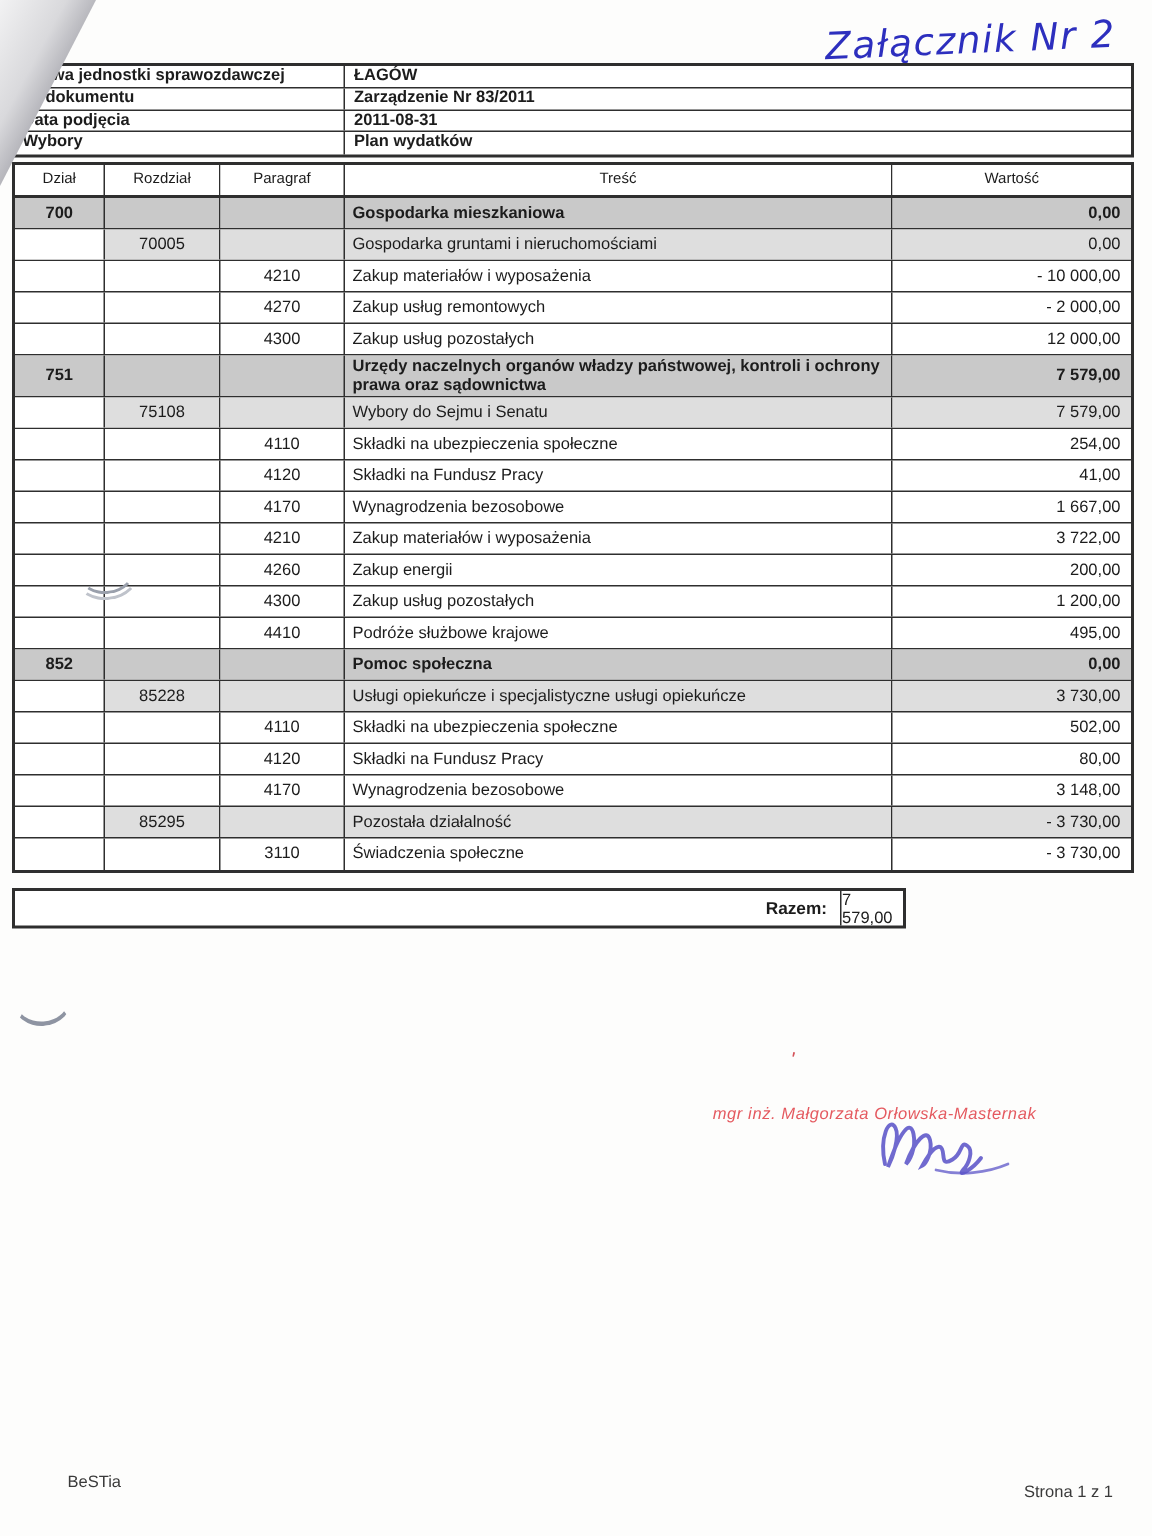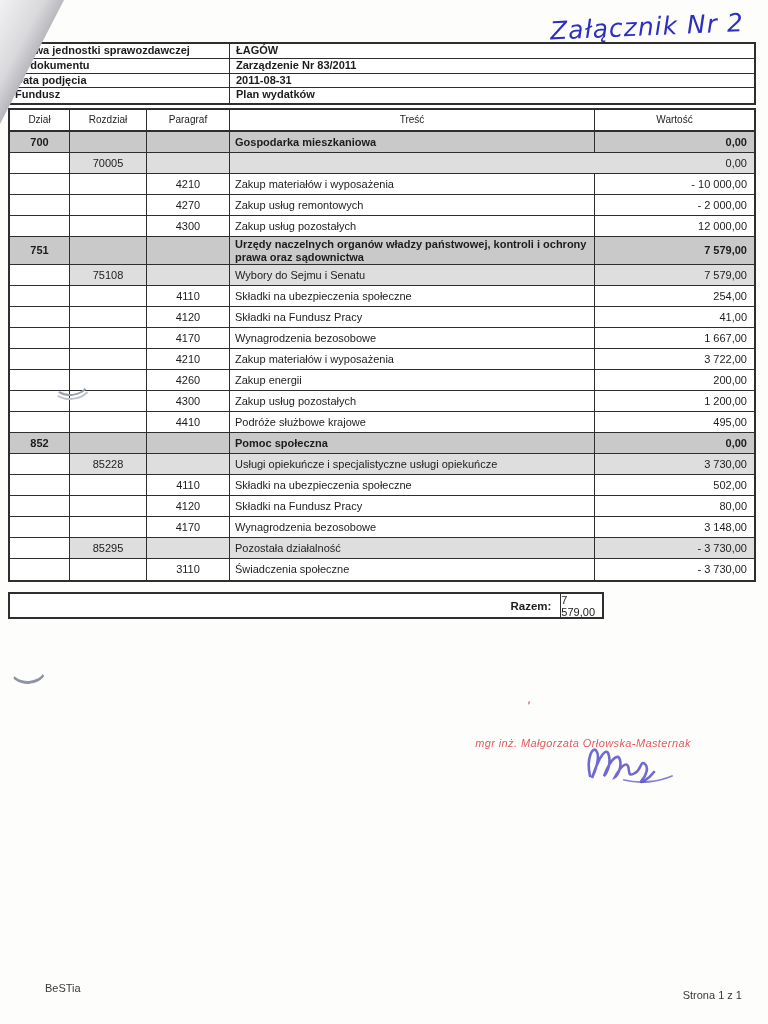--- a/index.html
+++ b/index.html
@@ -132,21 +132,21 @@
     </div>
     <div class="meta-row">
       <div class="meta-label">Nr dokumentu</div>
       <div class="meta-value">Zarządzenie Nr 83/2011</div>
     </div>
     <div class="meta-row">
       <div class="meta-label">Data podjęcia</div>
       <div class="meta-value">2011-08-31</div>
     </div>
     <div class="meta-row">
-      <div class="meta-label">Fundusz</div>
+      <div class="meta-label">Wybory</div>
       <div class="meta-value">Plan wydatków</div>
     </div>
   </div>
 
   <div class="btable">
     <div class="thead">
       <div class="c c-dzial">Dział</div>
       <div class="c c-rozdzial">Rozdział</div>
       <div class="c c-paragraf">Paragraf</div>
       <div class="c c-tresc" style="justify-content:center">Treść</div>
@@ -157,20 +157,21 @@
       <div class="c c-dzial">700</div>
       <div class="c c-rozdzial"></div>
       <div class="c c-paragraf"></div>
       <div class="c c-tresc">Gospodarka mieszkaniowa</div>
       <div class="c c-wartosc">0,00</div>
     </div>
         <div class="trow level-rozdzial">
       <div class="c c-dzial"></div>
       <div class="c c-rozdzial">70005</div>
       <div class="c c-paragraf"></div>
+      <div class="c c-tresc">Gospodarka gruntami i nieruchomościami</div>
       <div class="c c-wartosc">0,00</div>
     </div>
         <div class="trow level-paragraf">
       <div class="c c-dzial"></div>
       <div class="c c-rozdzial"></div>
       <div class="c c-paragraf">4210</div>
       <div class="c c-tresc">Zakup materiałów i wyposażenia</div>
       <div class="c c-wartosc">- 10 000,00</div>
     </div>
         <div class="trow level-paragraf">

